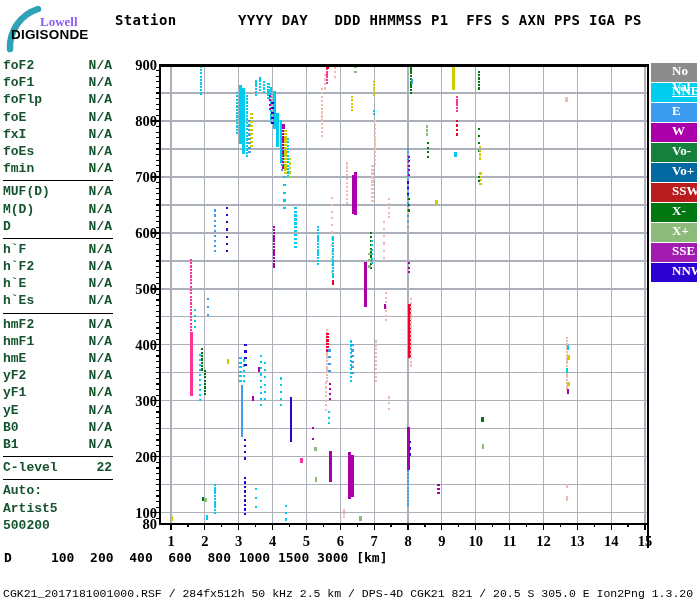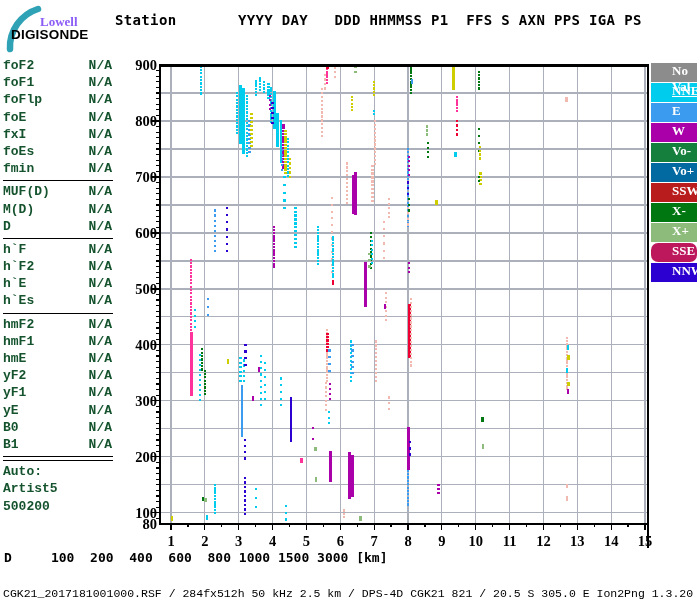--- a/index.html
+++ b/index.html
@@ -131,20 +131,24 @@
       </div>
       <div class="rrow">
         <span>B0</span>
         <span>N/A</span>
       </div>
       <div class="rrow">
         <span>B1</span>
         <span>N/A</span>
       </div>
       <div class="rsep"></div>
+      <div class="rrow">
+        <span>C-level</span>
+        <span>22</span>
+      </div>
       <div class="rsep"></div>
       <div class="rrow">
         <span>Auto:</span>
       </div>
       <div class="rrow">
         <span>Artist5</span>
       </div>
       <div class="rrow">
         <span>500200</span>
       </div>
@@ -1453,21 +1457,21 @@
   <div id="legend">
       <div class="litem" style="background: rgb(140, 140, 140);">No Val</div>
       <div class="litem" style="background: rgb(0, 204, 238); text-decoration: underline;">NNE</div>
       <div class="litem" style="background: rgb(59, 155, 238);">E</div>
       <div class="litem" style="background: rgb(170, 0, 170);">W</div>
       <div class="litem" style="background: #15803d;">Vo-</div>
       <div class="litem" style="background: #0369a1;">Vo+</div>
       <div class="litem" style="background: #b91c1c;">SSW</div>
       <div class="litem" style="background: rgb(0, 119, 17);">X-</div>
       <div class="litem" style="background: rgb(140, 187, 124);">X+</div>
-      <div class="litem" style="background: #be185d; border-radius: 7px;">SSE</div>
+      <div class="litem" style="background: #a21caf;">SSE</div>
       <div class="litem" style="background: rgb(43, 0, 208);">NNW</div>
     </div>
 
   <div id="dmuf">
     <pre>D     100  200  400  600  800 1000 1500 3000 [km]</pre>
   </div>
   <pre id="status">CGK21_2017181001000.RSF / 284fx512h 50 kHz 2.5 km / DPS-4D CGK21 821 / 20.5 S 305.0 E Ion2Png 1.3.20</pre>
 
 </div>
 

